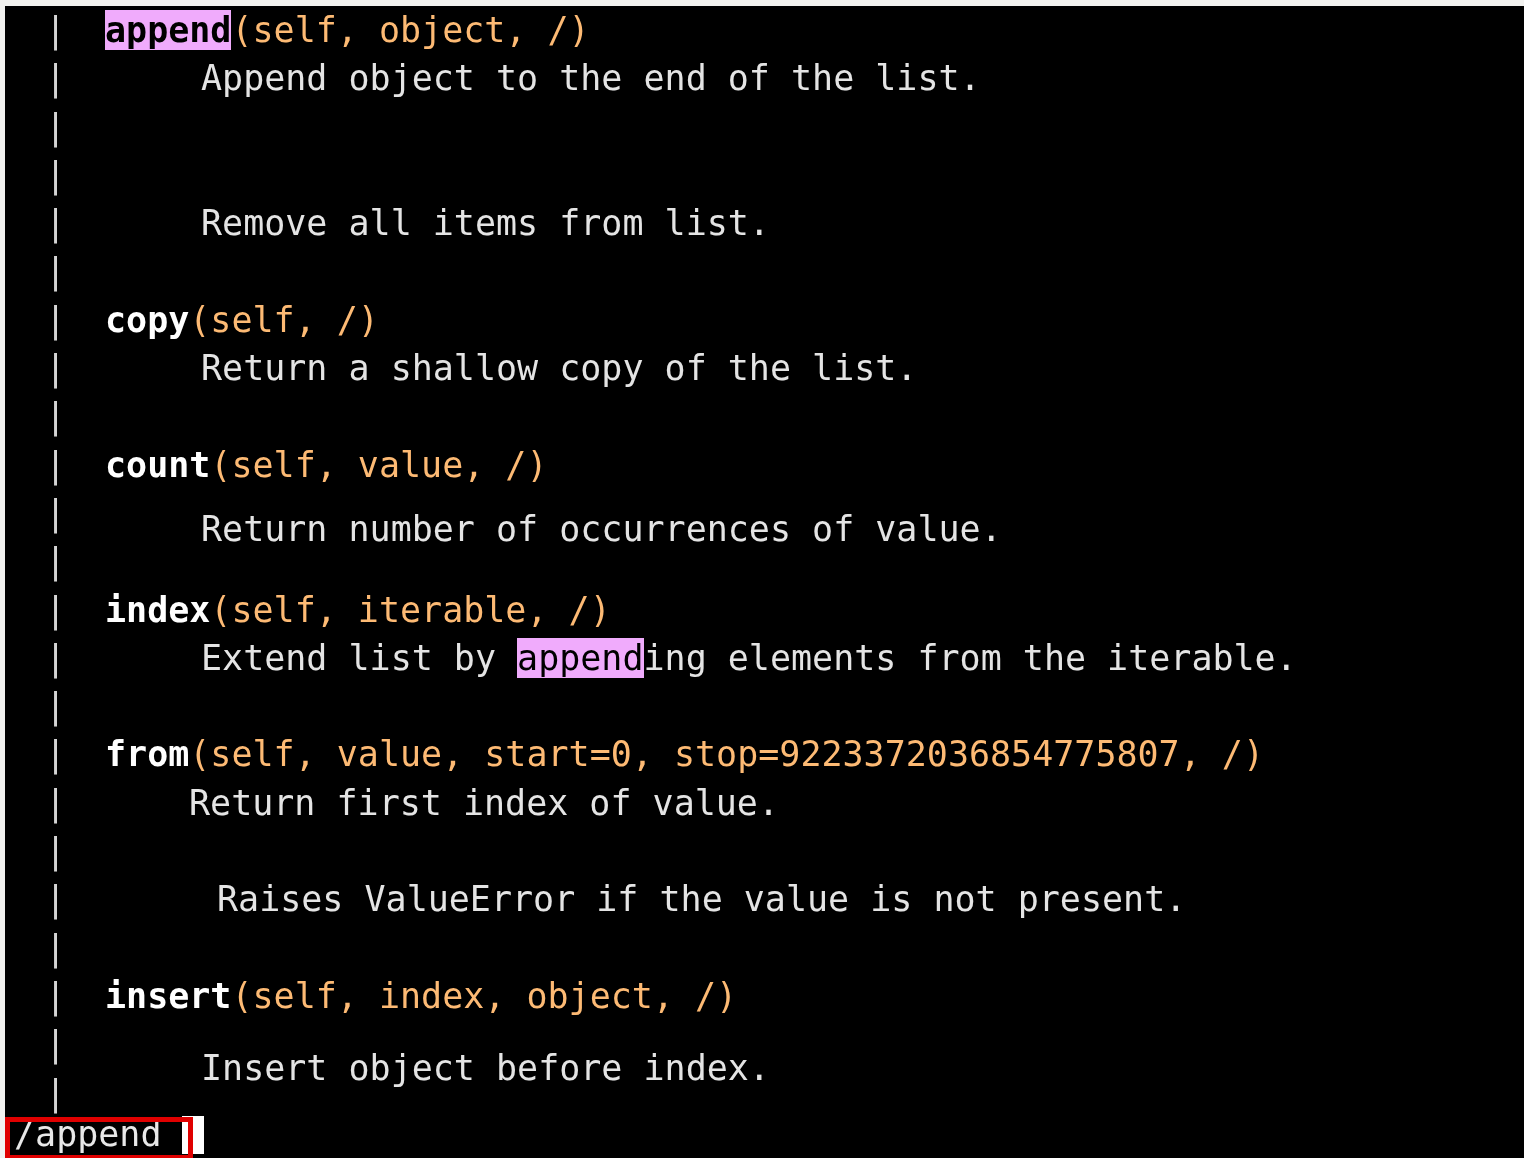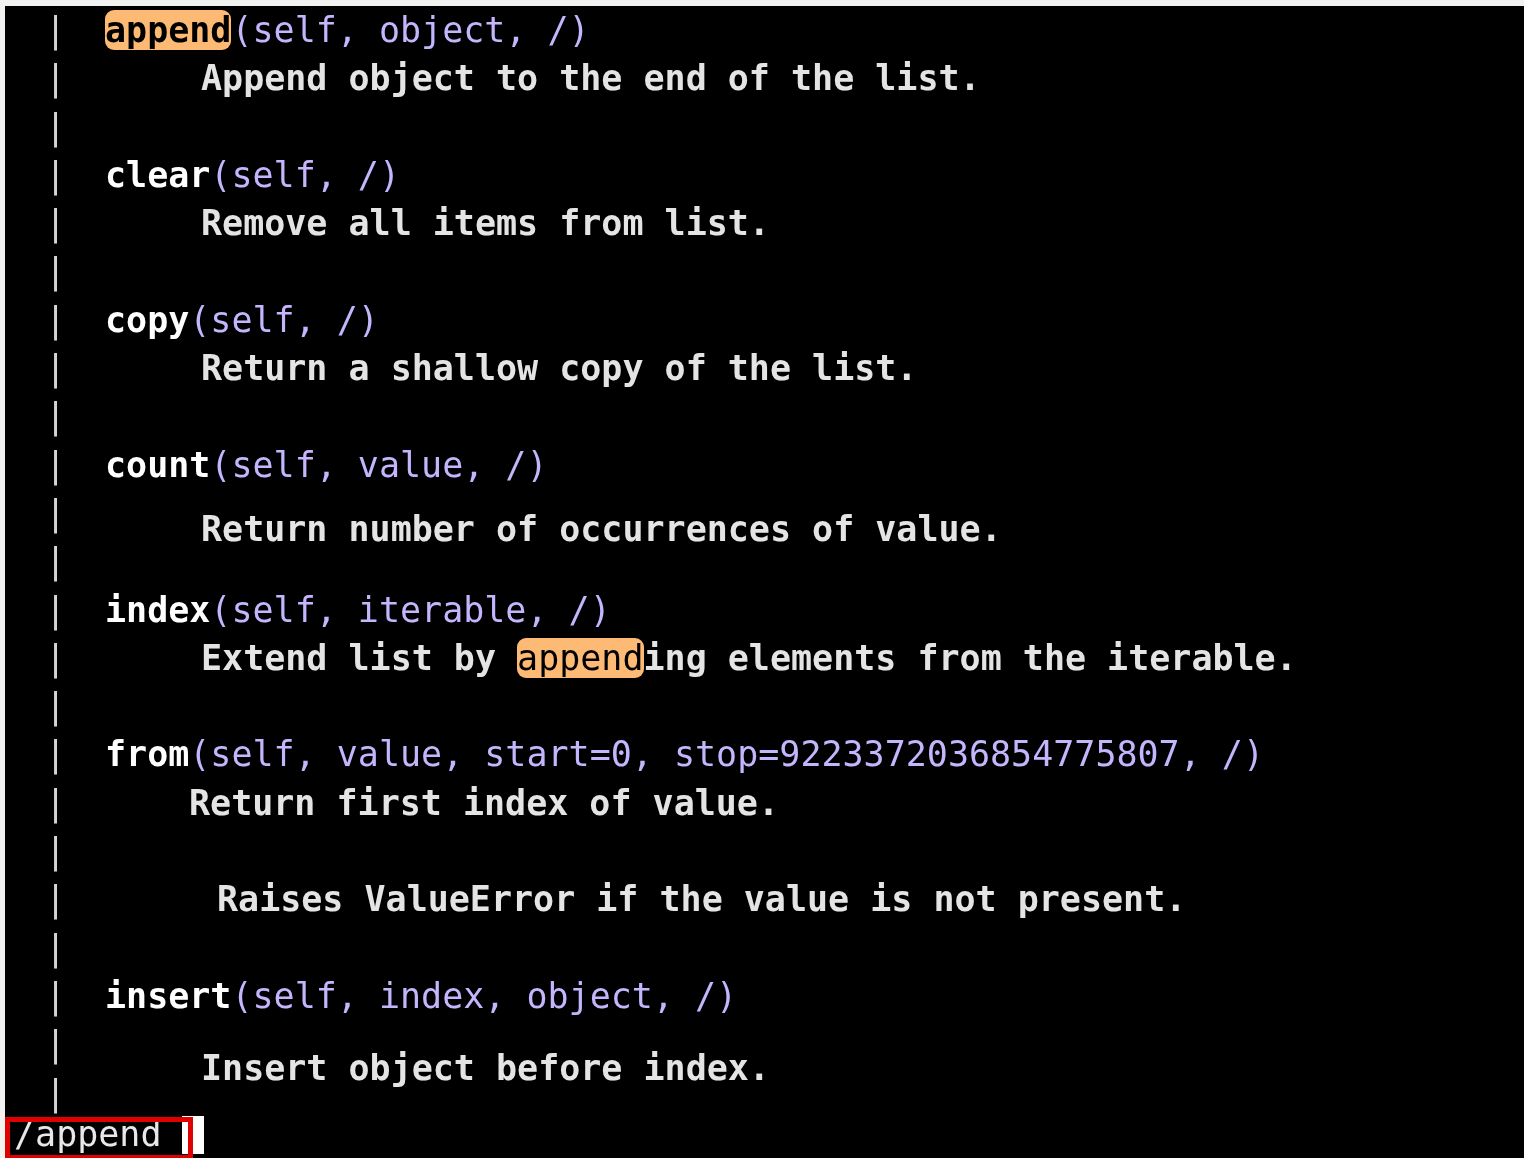--- a/index.html
+++ b/index.html
@@ -71,34 +71,33 @@
     white-space: pre;
   }
 
   .sig-name {
     font-weight: bold;
     color: #ffffff;
   }
 
   .sig-rest {
     font-weight: 400;
-    color: #c4b5fd;
+    color: #fdba74;
   }
 
   .desc {
-    font-weight: 700;
+    font-weight: 400;
     color: #e4e4e4;
   }
 
   
   .match {
-    background: #fdba74;
+    background: #f0abfc;
     color: #000000;
     font-weight: bold;
-    border-radius: 9px;
   }
   .match.plain {
     font-weight: 400;
   }
 
   
   #prompt-line {
     position: absolute;
     left: 0;
     bottom: 0;
@@ -140,21 +139,21 @@
 </head>
 <body>
 
 <div id="terminal-window">
   <div id="terminal-screen">
 
     <div id="pager-body">
         <div class="term-line"><span class="gutter-pipe">|</span><span class="line-text"><span class="sig-name match">append</span><span class="sig-rest">(self, object, /)</span></span></div>
         <div class="term-line"><span class="gutter-pipe">|</span><span class="line-text" style="left: 196px;"><span class="desc">Append object to the end of the list.</span></span></div>
         <div class="term-line"><span class="gutter-pipe">|</span><span class="line-text"></span></div>
-        <div class="term-line"><span class="gutter-pipe">|</span><span class="line-text"><span class="sig-name">clear</span><span class="sig-rest">(self, /)</span></span></div>
+        <div class="term-line"><span class="gutter-pipe">|</span></div>
         <div class="term-line"><span class="gutter-pipe">|</span><span class="line-text" style="left: 196px;"><span class="desc">Remove all items from list.</span></span></div>
         <div class="term-line"><span class="gutter-pipe">|</span><span class="line-text"></span></div>
         <div class="term-line"><span class="gutter-pipe">|</span><span class="line-text"><span class="sig-name">copy</span><span class="sig-rest">(self, /)</span></span></div>
         <div class="term-line"><span class="gutter-pipe">|</span><span class="line-text" style="left: 196px;"><span class="desc">Return a shallow copy of the list.</span></span></div>
         <div class="term-line"><span class="gutter-pipe">|</span><span class="line-text"></span></div>
         <div class="term-line"><span class="gutter-pipe">|</span><span class="line-text"><span class="sig-name">count</span><span class="sig-rest">(self, value, /)</span></span></div>
         <div class="term-line"><span class="gutter-pipe">|</span><span class="line-text" style="left: 196px; margin-top: 16px;"><span class="desc">Return number of occurrences of value.</span></span></div>
         <div class="term-line"><span class="gutter-pipe">|</span><span class="line-text"></span></div>
         <div class="term-line"><span class="gutter-pipe">|</span><span class="line-text"><span class="sig-name">index</span><span class="sig-rest">(self, iterable, /)</span></span></div>
         <div class="term-line"><span class="gutter-pipe">|</span><span class="line-text" style="left: 196px;"><span class="desc">Extend list by </span><span class="match plain">append</span><span class="desc">ing elements from the iterable.</span></span></div>

